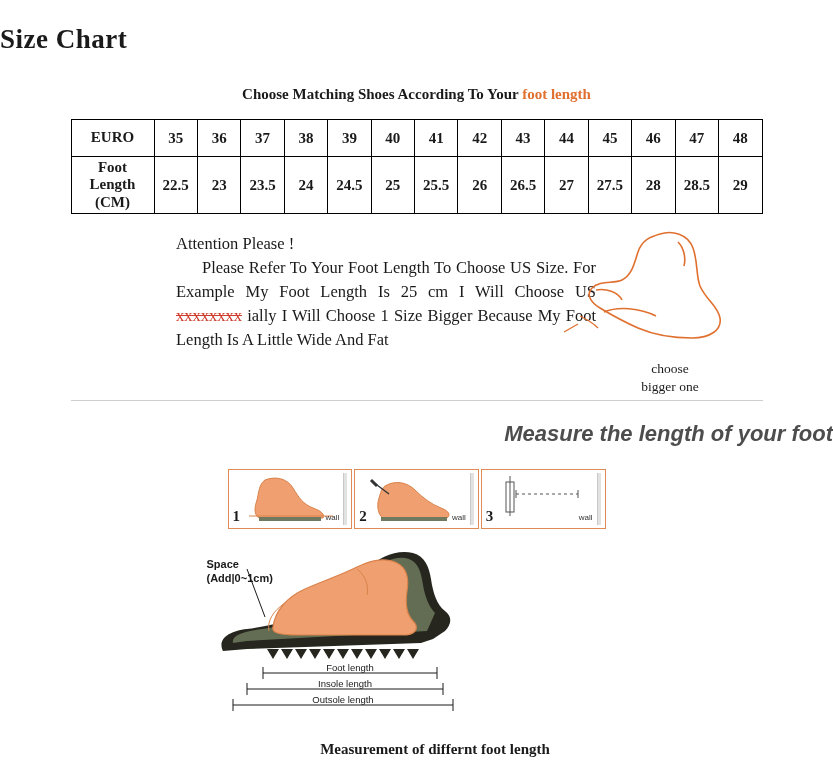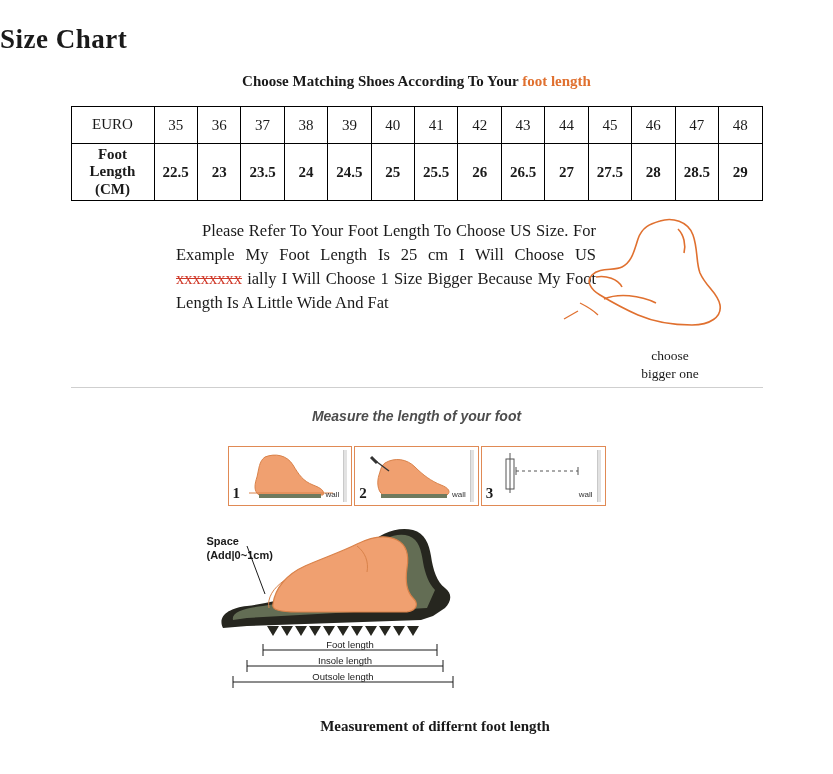--- a/index.html
+++ b/index.html
@@ -25,21 +25,21 @@
     font-size: 27px;
     font-weight: bold;
     letter-spacing: 0.5px;
     margin-top: 24px;
     font-family: "Liberation Serif", serif;
   }
   .subtitle {
     text-align: center;
     font-size: 15px;
     font-weight: bold;
-    margin-top: 18px;
+    margin-top: 31px;
     font-family: "Liberation Serif", serif;
   }
   .subtitle .accent {
     color: #e0702f;
   }
   .table-wrap {
     margin: 16px auto 0 auto;
     width: 692px;
   }
   table.size-table {
@@ -49,21 +49,21 @@
   }
   table.size-table td {
     border: 1px solid #000000;
     text-align: center;
     font-size: 15px;
     font-family: "Liberation Serif", serif;
     padding: 2px 0;
   }
   table.size-table tr.row-euro td {
     height: 32px;
-    font-weight: normal;
+    font-weight: bold;
   }
   table.size-table tr.row-foot td {
     height: 52px;
     font-weight: bold;
   }
   td.head-cell {
     width: 82px;
     font-weight: bold;
     line-height: 1.15;
   }
@@ -112,22 +112,22 @@
     line-height: 1.35;
     font-family: "Liberation Serif", serif;
   }
   .divider {
     width: 692px;
     height: 1px;
     background: #cfcfcf;
     margin: 2px auto 0 auto;
   }
   .measure-title {
-    text-align: center;
-    font-size: 14px;
+    text-align: right;
+    font-size: 22px;
     font-weight: bold;
     font-style: italic;
     color: #4d4d4d;
     margin-top: 20px;
     font-family: "Liberation Sans", sans-serif;
   }
   .steps {
     margin: 22px auto 0 auto;
     width: 378px;
     display: flex;
@@ -248,20 +248,21 @@
         <td class="data-cell">28</td>
         <td class="data-cell">28.5</td>
         <td class="data-cell">29</td>
       </tr>
     </tbody>
       </table>
   </div>
 
   <div class="attention-block">
     <div class="attention-text">
+      <div>Attention Please !</div>
       <div>
         <span class="indent"></span><span>Please Refer To Your Foot Length To Choose</span>
         <span>US Size. For Example My Foot Length Is 25 cm I</span>
         <span>Will Choose US </span><span class="strike-red">xxxxxxxx</span><span> ially I Will Choose 1 Size</span>
         <span>Bigger Because My Foot Length Is A Little Wide</span>
         <span>And Fat</span>
       </div>
     </div>
 
     <div class="foot-sketch">

